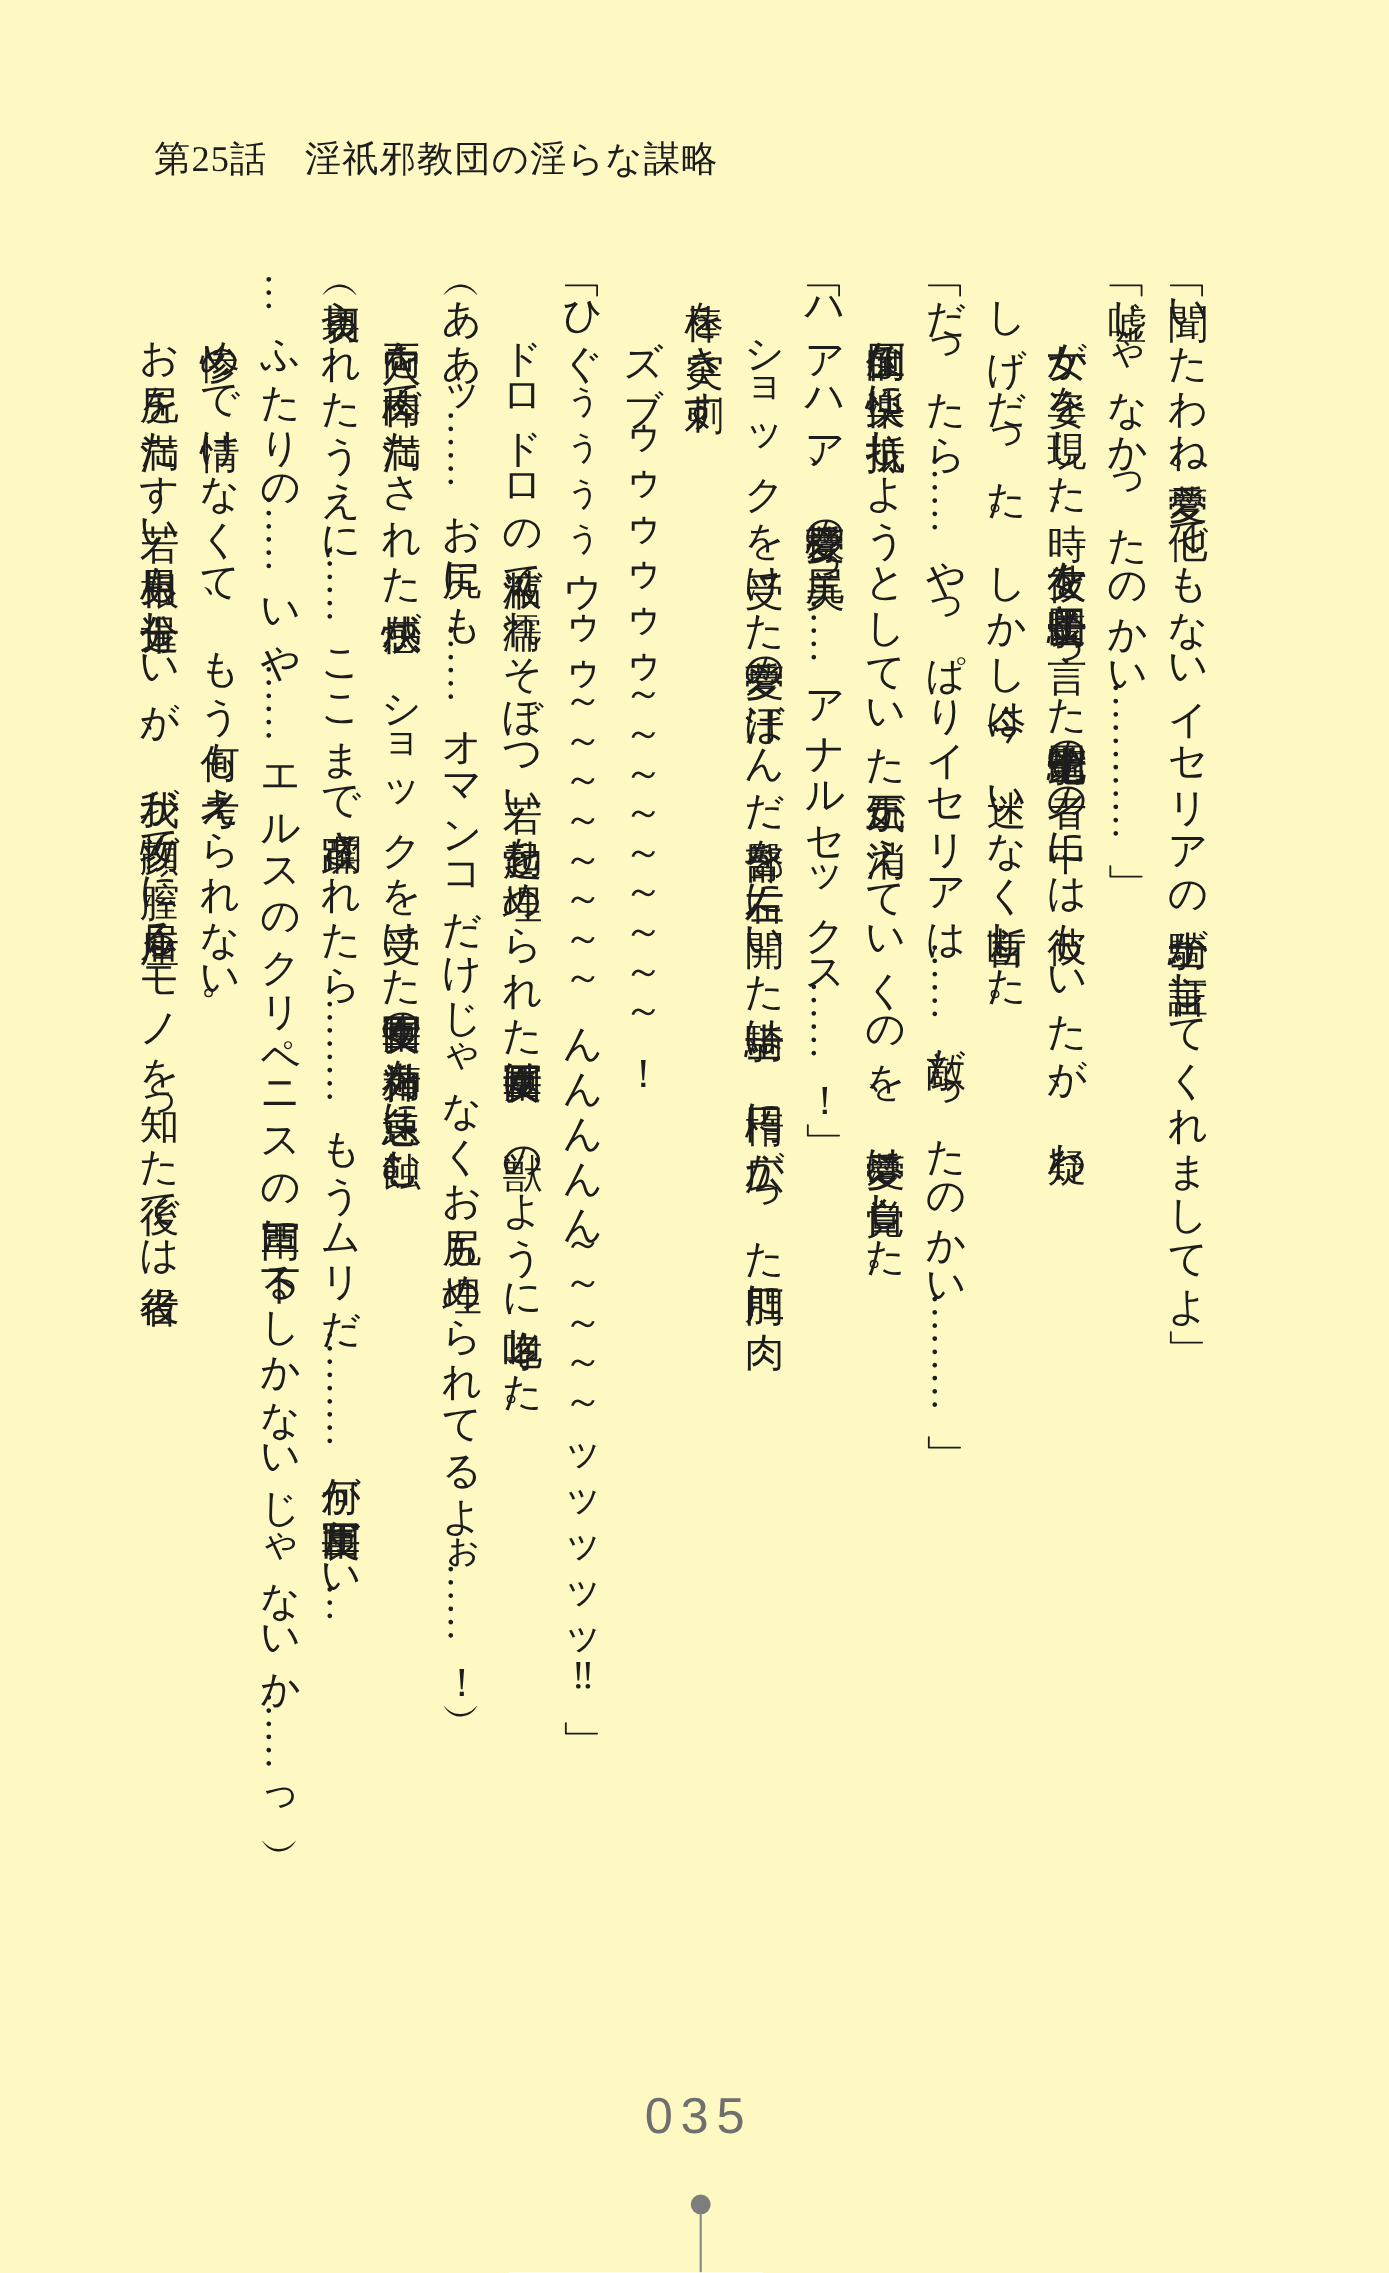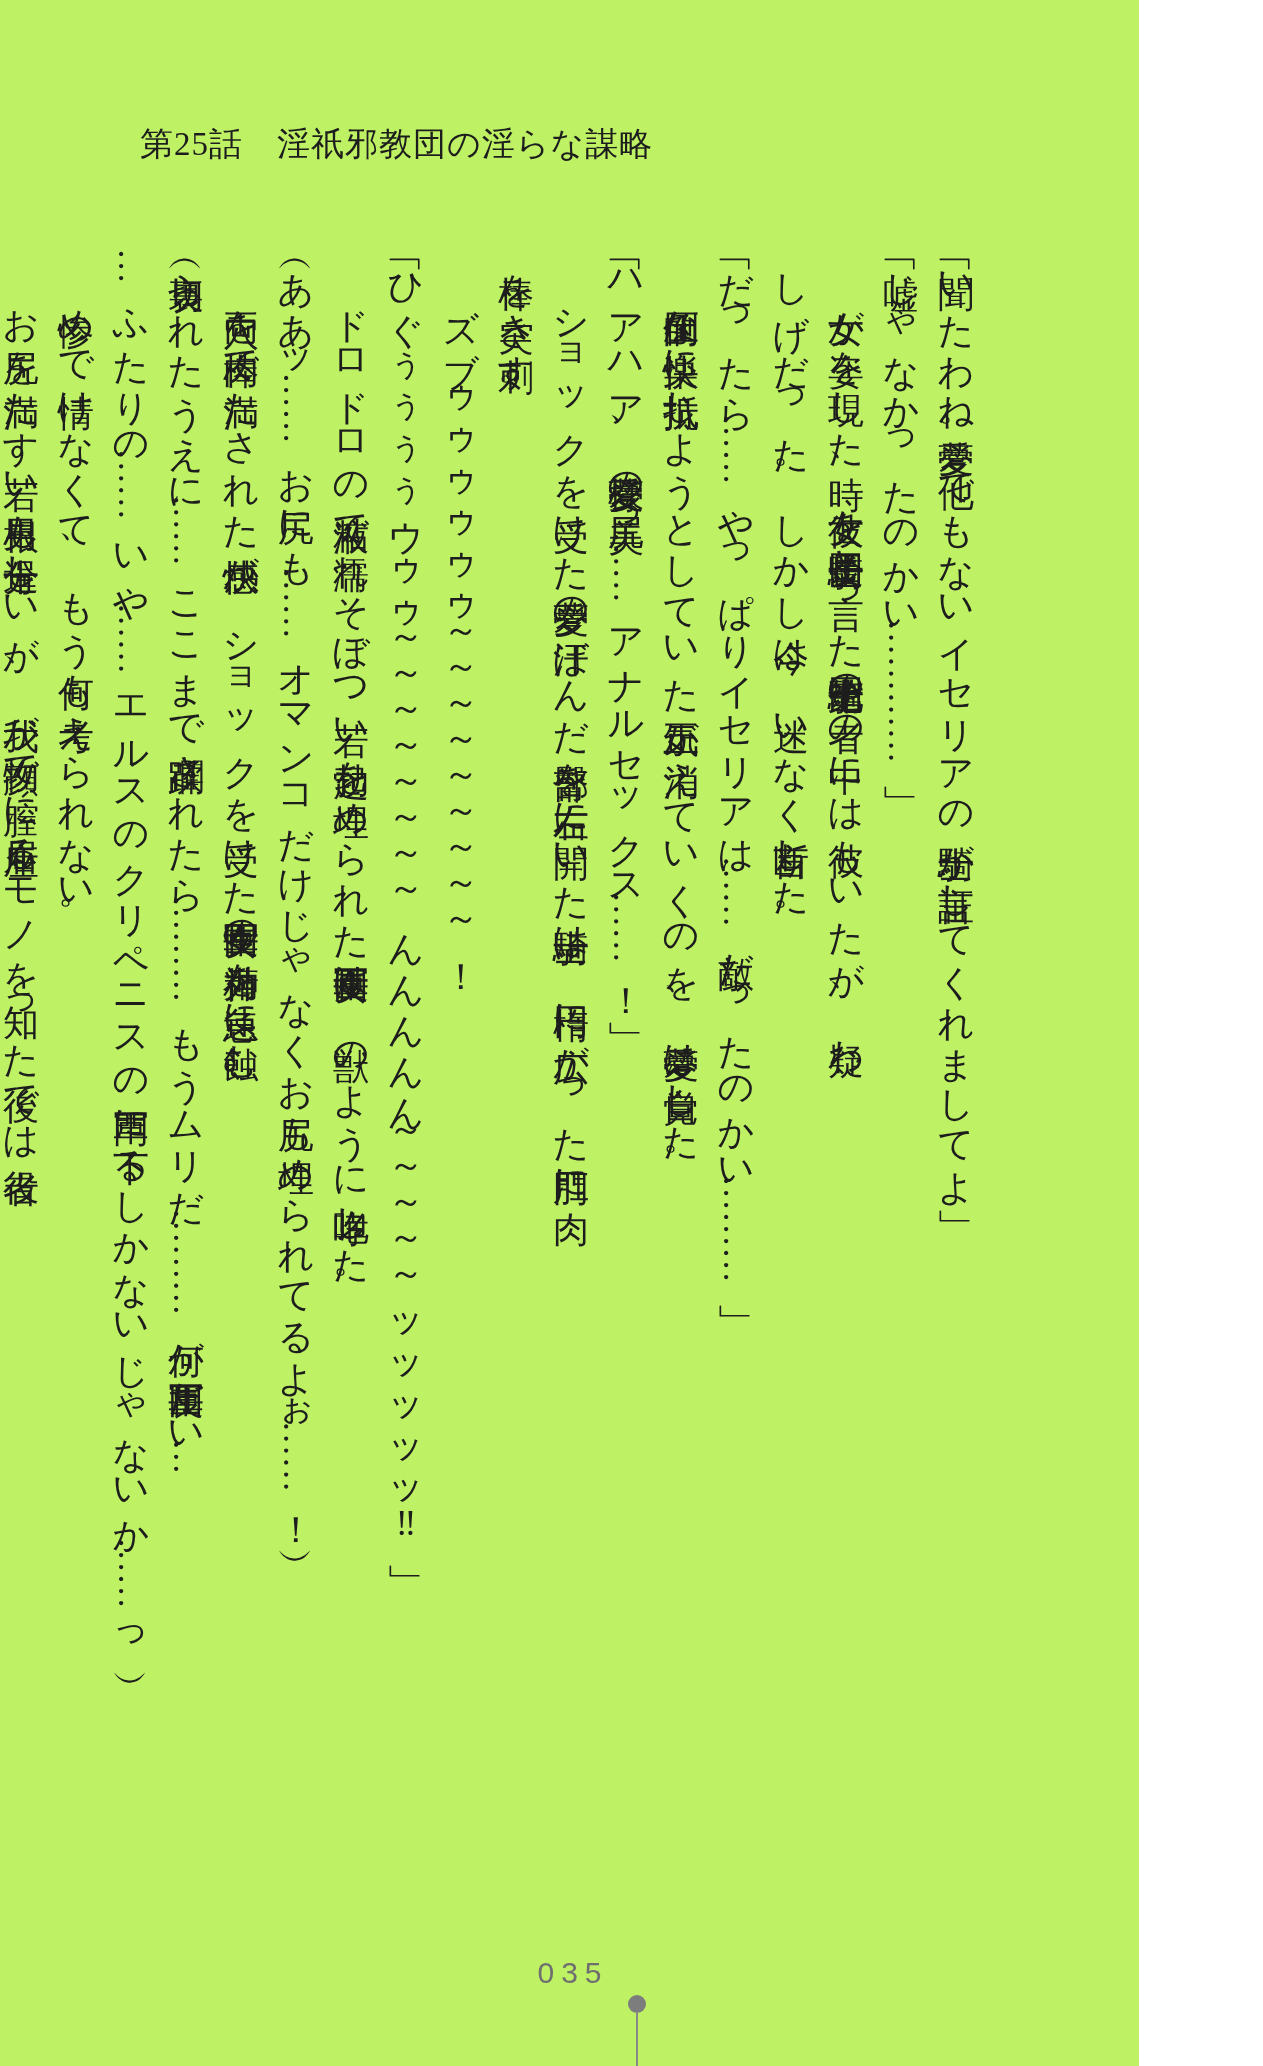--- a/index.html
+++ b/index.html
@@ -2,23 +2,23 @@
 <html lang="ja"><head>
 <meta charset="utf-8">
 <style>
   html, body {
     margin: 0;
     padding: 0;
     background: #ffffff;
   }
   .page {
     position: relative;
-    width: 1139px;
+    width: 1263px;
     height: 2066px;
-    background: #bef264;
+    background: #fef9c3;
     overflow: hidden;
     font-family: "Liberation Serif", serif;
     color: #1d1d1d;
   }
   .chapter-header {
     position: absolute;
     left: 140px;
     top: 122px;
     font-size: 33px;
     letter-spacing: 1px;
@@ -35,25 +35,25 @@
     line-height: 55px;
     letter-spacing: 0;
   }
   .tcol {
     white-space: nowrap;
   }
   .page-number {
     position: absolute;
     left: 0;
     right: 0;
-    top: 1956px;
+    top: 1896px;
     text-align: center;
     font-family: "Liberation Sans", sans-serif;
     font-weight: 300;
-    font-size: 30px;
+    font-size: 46px;
     letter-spacing: 7px;
     text-indent: 7px;
     color: #6f6f6f;
   }
   .footer-dot {
     position: absolute;
     left: 628px;
     top: 1995px;
     width: 18px;
     height: 18px;

